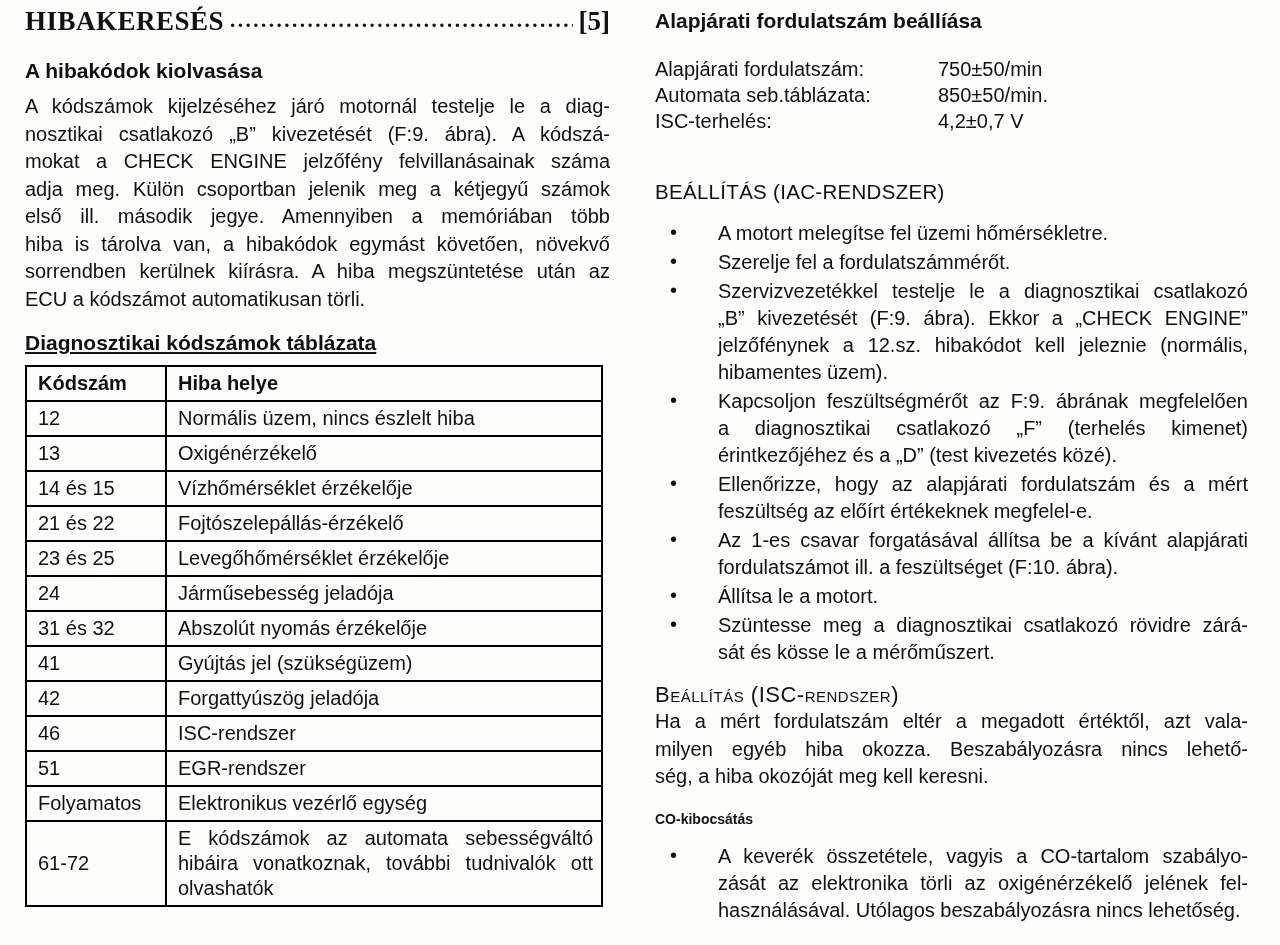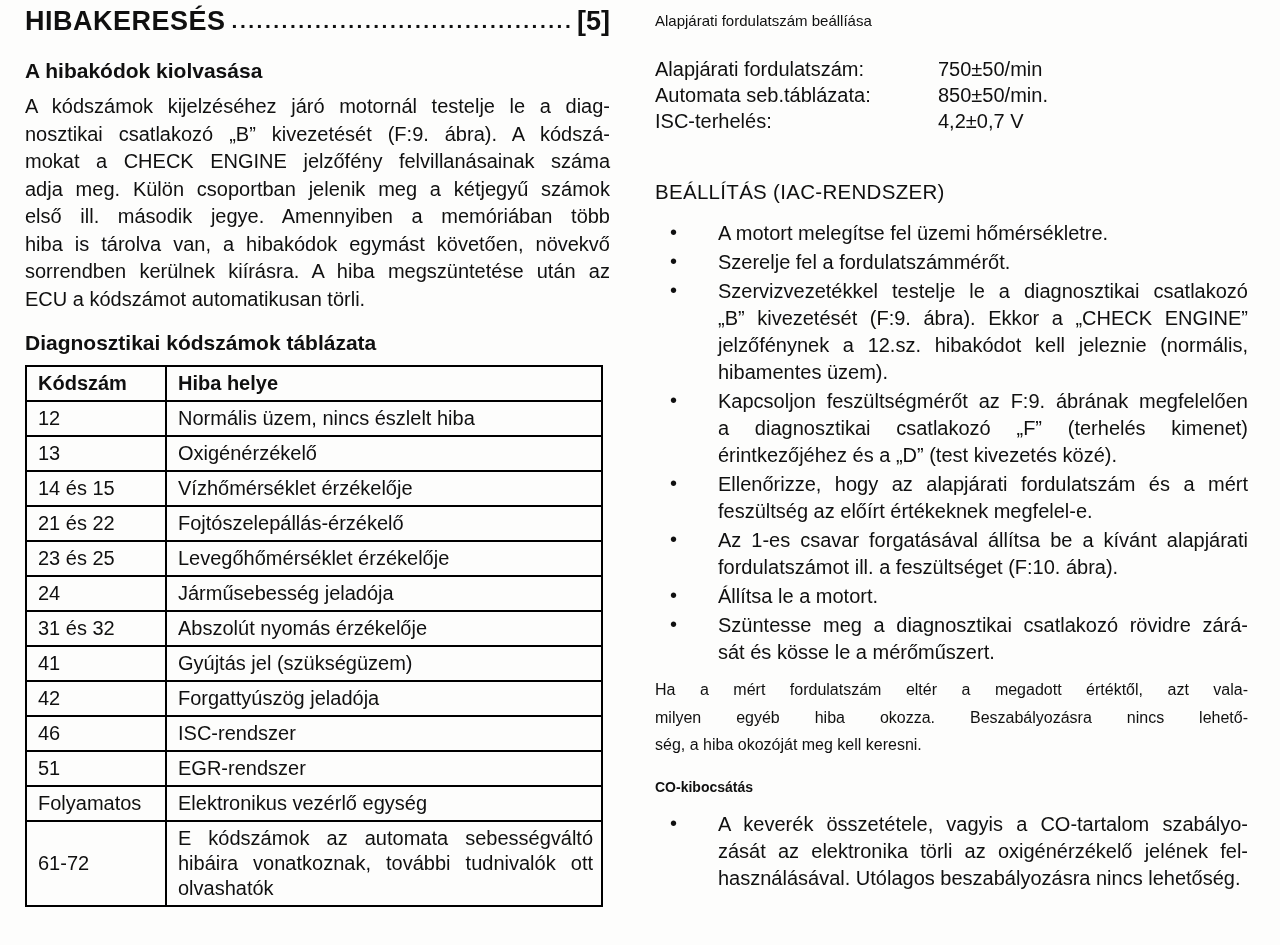--- a/index.html
+++ b/index.html
@@ -7,58 +7,58 @@
     width:1280px; height:945px;
     background:#fdfdfc;
     font-family:"Liberation Sans", sans-serif;
     color:#101010;
     -webkit-font-smoothing:antialiased;
   }
   .page { position:relative; width:1280px; height:945px; }
 
   
   .col-left { position:absolute; left:25px; top:6px; width:585px; }
-  .doc-title { display:flex; align-items:flex-start; font-weight:bold; font-size:27px; line-height:31px; }
+  .doc-title { display:flex; align-items:flex-start; font-weight:bold; font-size:27px; line-height:31px;font-family:Liberation Serif, serif; }
   .doc-title .title-text { white-space:nowrap; letter-spacing:0.5px; }
   .doc-title .leader { flex:1 1 auto; overflow:hidden; white-space:nowrap; font-size:21px; letter-spacing:2.5px; margin:0 6px; position:relative; top:-1px; }
   .doc-title .pageref { white-space:nowrap; }
 
   .sec-h { font-weight:bold; font-size:21px; line-height:24px; margin-top:22px; }
   .body-par { margin-top:10px; font-size:20px; line-height:27.5px; }
   .ln { text-align:justify; text-align-last:justify; }
   .ln.last { text-align-last:left; }
 
-  .table-title { font-weight:bold; font-size:21px; line-height:24px; margin-top:18px; }
+  .table-title { font-weight:bold; font-size:21px; line-height:24px; margin-top:18px;text-decoration:underline; }
   table.codes { border-collapse:collapse; margin-top:10px; width:578px; table-layout:fixed; }
   table.codes th, table.codes td {
     border:2px solid #000;
     font-size:20px; line-height:25px;
     padding:4px 8px 4px 11px;
     text-align:left; vertical-align:middle;
     overflow:hidden; white-space:nowrap;
   }
   table.codes td.wrap { white-space:normal; }
   table.codes th { font-weight:bold; }
   table.codes col.c1 { width:140px; }
 
   
   .col-right { position:absolute; left:655px; top:8px; width:593px; }
-  .idle-h { font-weight:normal; font-size:15px; line-height:26px; }
+  .idle-h { font-weight:bold; font-size:21px; line-height:26px; }
   .specs { margin-top:22px; font-size:20px; line-height:26px; }
   .spec-row { display:flex; }
   .spec-label { flex:0 0 255px; }
   .spec-value { flex:1 1 auto;margin-left:28px; }
 
   .iac-h { margin-top:46px; font-size:20.5px; line-height:24px; letter-spacing:0.3px; }
   .bullets { margin-top:16px; font-size:20px; line-height:27px; }
   .bullet { position:relative; padding-left:63px; margin-bottom:2px; }
   .bullet .dot { position:absolute; left:15px; top:-1px; font-size:20px; }
 
   .isc-h { margin-top:16px; font-variant:small-caps; font-size:22px; line-height:26px; letter-spacing:0.5px; }
-  .isc-par { margin-top:10px; font-size:16px; line-height:27.5px; }
+  .isc-par { font-size:20px; line-height:27.5px; }
   .co-h { margin-top:16px; font-weight:bold; font-size:14px; line-height:24px; }
   .co-bullets { margin-top:12px; }
 </style>
 </head>
 <body>
 
 <div class="page">
 
   <div class="col-left">
     <div class="doc-title">
@@ -224,20 +224,21 @@
       </div>
       <div class="bullet">
         <span class="dot">•</span>
         <div>
             <div class="ln">Szüntesse meg a diagnosztikai csatlakozó rövidre zárá-</div>
             <div class="ln last">sát és kösse le a mérőműszert.</div>
           </div>
       </div>
     </div>
 
+    <div class="isc-h">Beállítás (ISC-rendszer)</div>
 
     <div class="isc-par">
         <div class="ln">Ha a mért fordulatszám eltér a megadott értéktől, azt vala-</div>
         <div class="ln">milyen egyéb hiba okozza. Beszabályozásra nincs lehető-</div>
         <div class="ln last">ség, a hiba okozóját meg kell keresni.</div>
       </div>
 
     <div class="co-h">CO-kibocsátás</div>
 
     <div class="bullets co-bullets">

